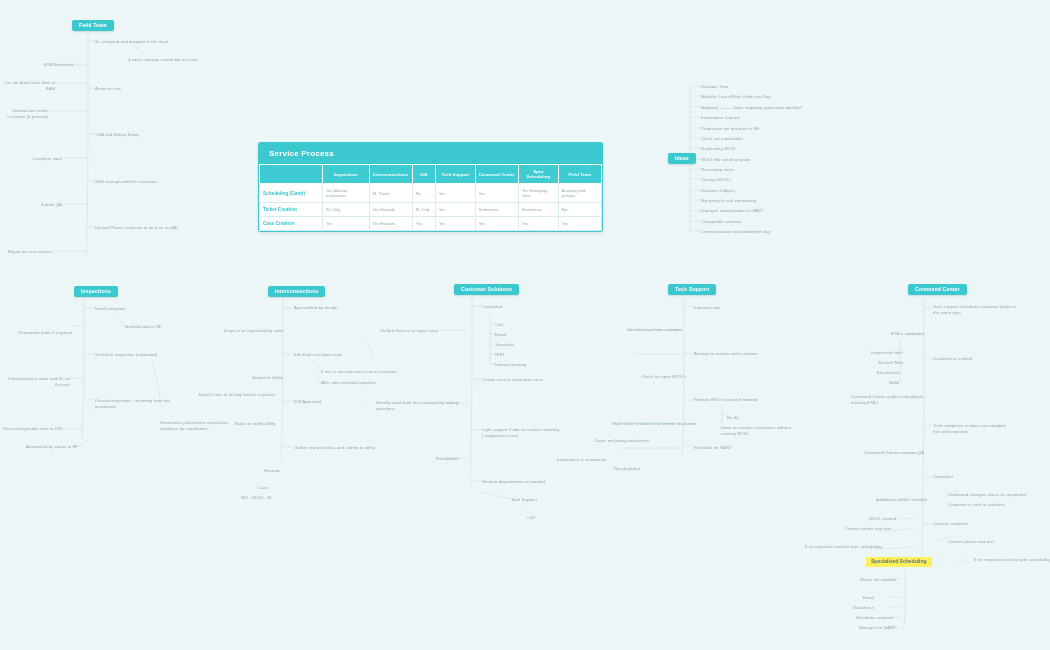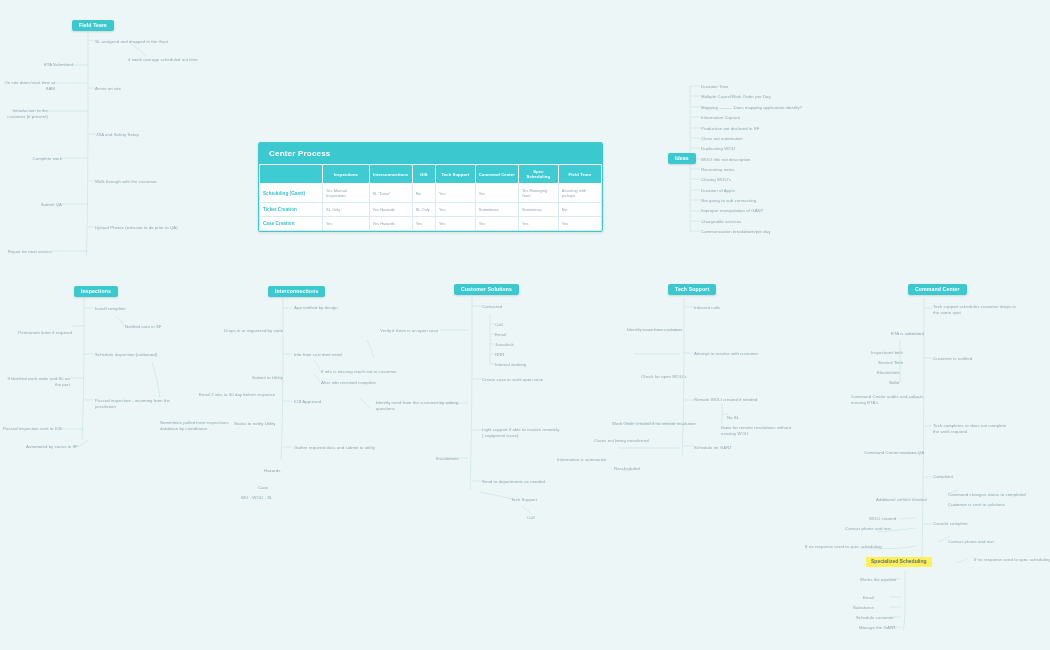--- a/index.html
+++ b/index.html
@@ -247,21 +247,21 @@
   <div class="leaf right" style="left:95px; top:86px; width:105px;">Arrive on site</div>
   <div class="leaf leftalign" style="left:0px; top:108px; width:48px;">Introduction to the customer (if present)</div>
   <div class="leaf right" style="left:96px; top:132px; width:105px;">JSA and Safety Setup</div>
   <div class="leaf leftalign" style="left:0px; top:156px; width:62px;">Complete work</div>
   <div class="leaf right" style="left:95px; top:179px; width:105px;">Walk through with the customer</div>
   <div class="leaf leftalign" style="left:0px; top:202px; width:62px;">Submit QA</div>
   <div class="leaf right" style="left:95px; top:225px; width:120px;">Upload Photos (educate to do prior to QA)</div>
   <div class="leaf leftalign" style="left:0px; top:249px; width:52px;">Repair for next service</div>
 
   <div id="table-card">
-    <div id="table-title">Center Process</div>
+    <div id="table-title">Service Process</div>
     <table class="proc">
       <colgroup>
         <col class="c0">
           <col class="c1">
           <col class="c2">
           <col class="c3">
         <col class="c4">
           <col class="c5">
           <col class="c6">
           <col class="c7">

